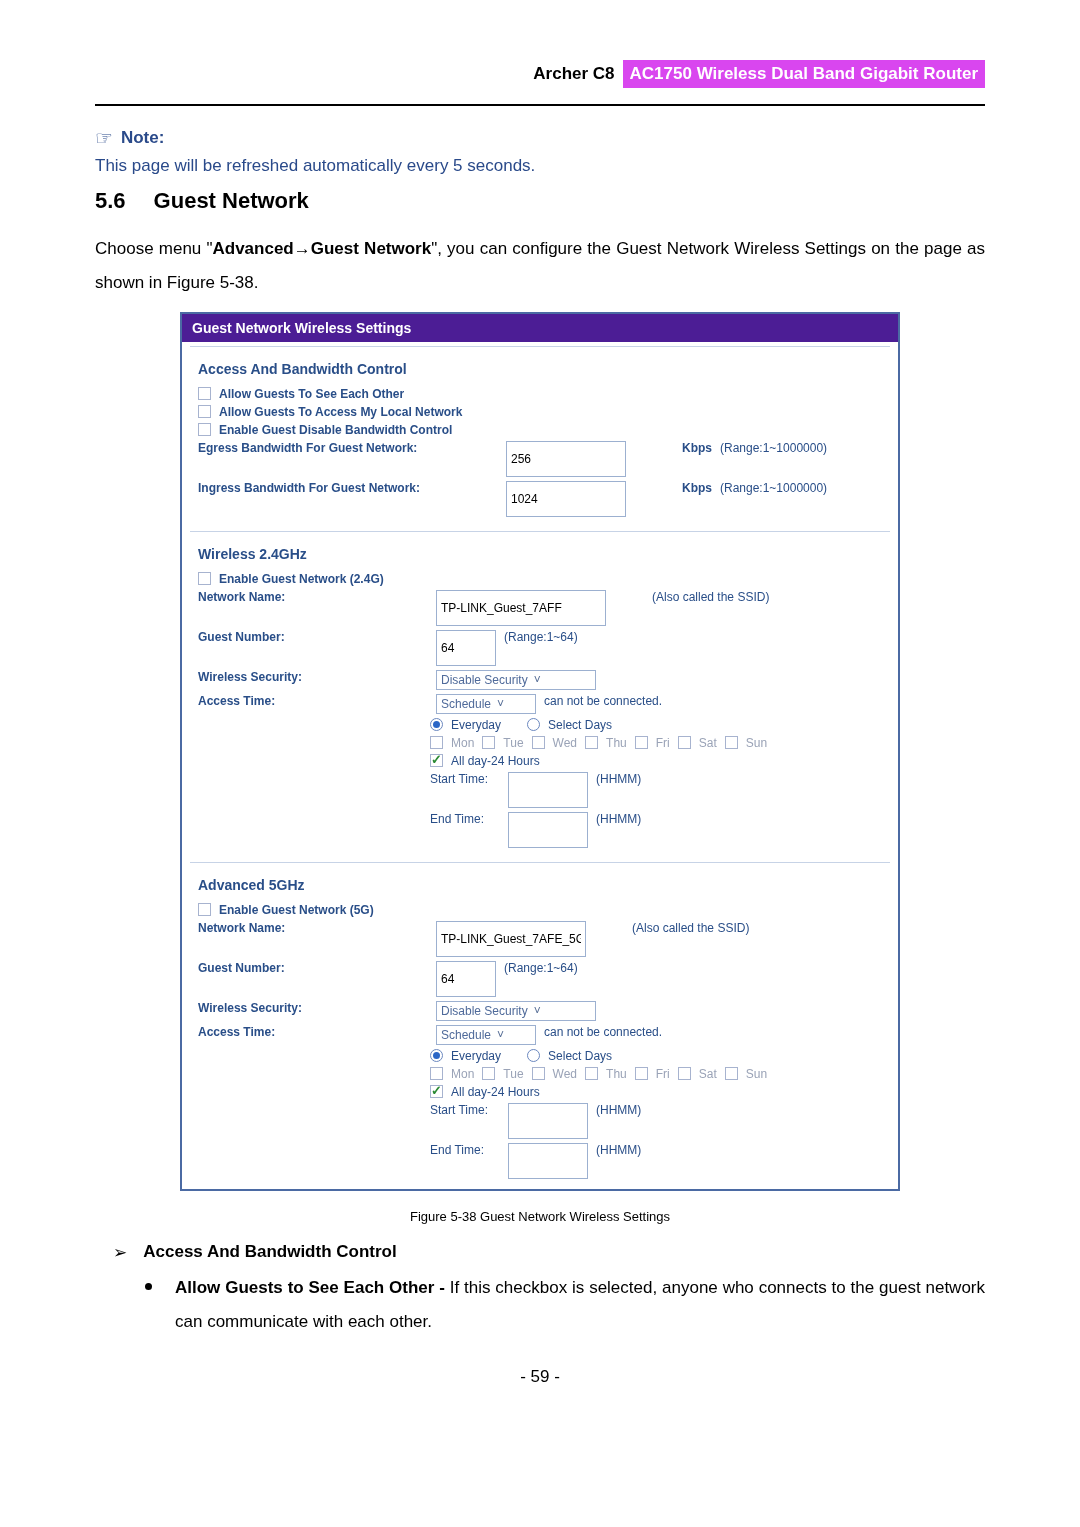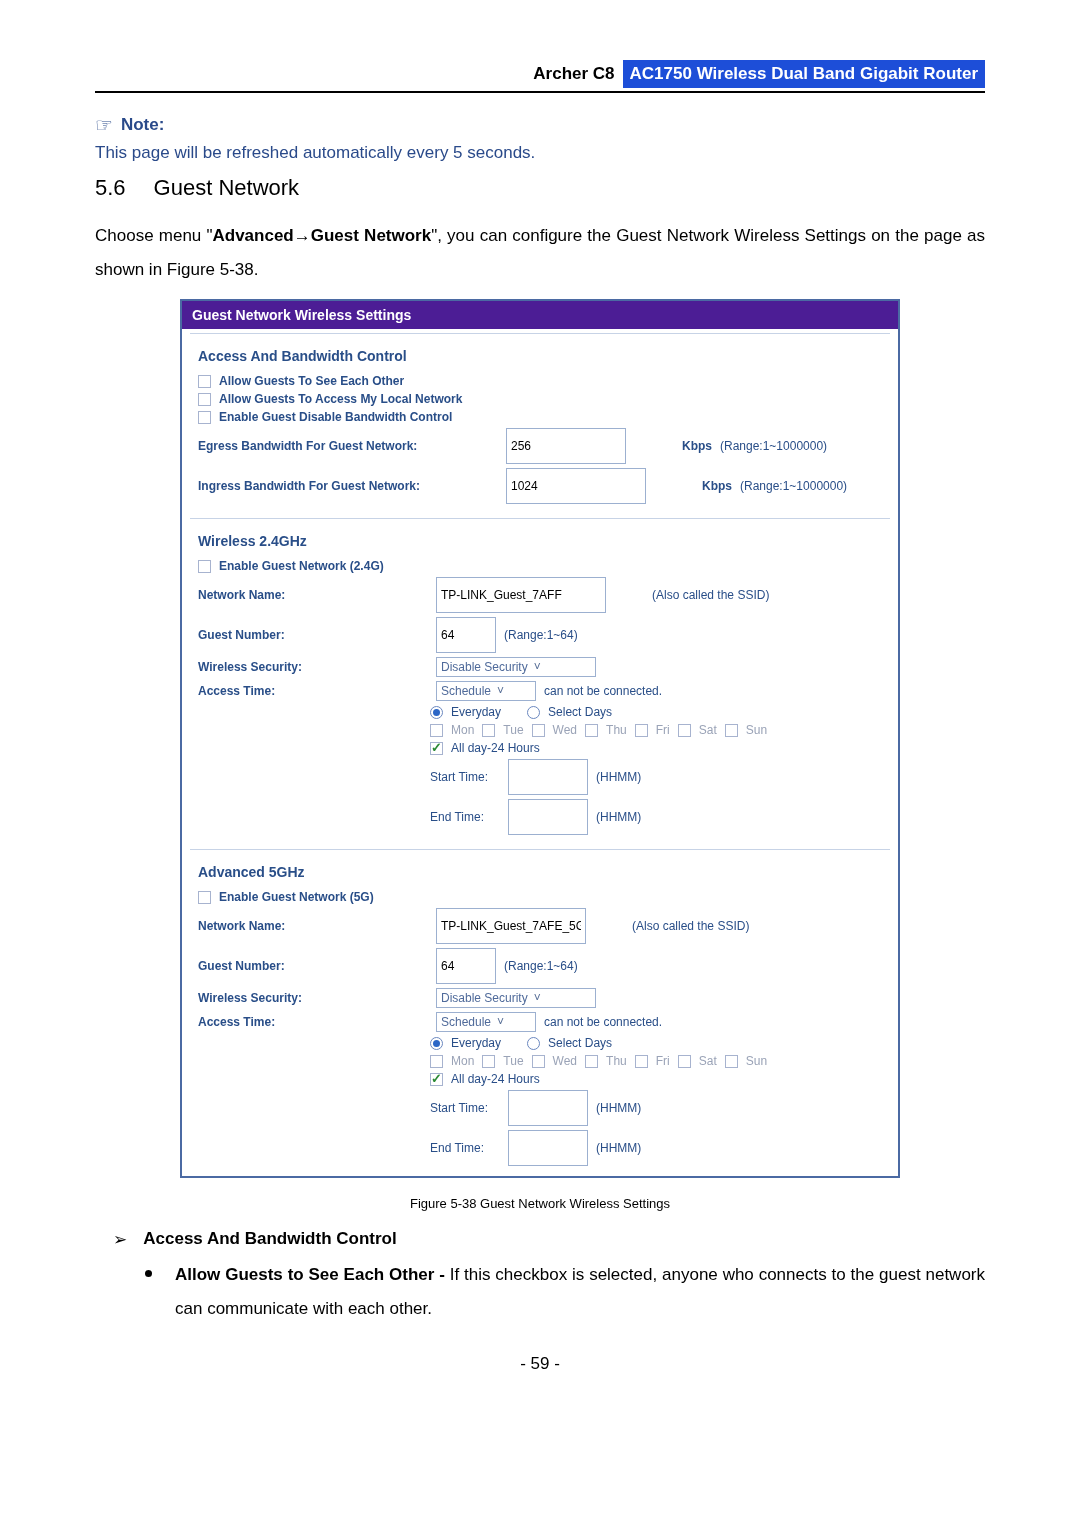--- a/index.html
+++ b/index.html
@@ -11,31 +11,31 @@
     color: #000;
     width: 1080px;
   }
   .page {
     padding: 60px 95px 40px 95px;
   }
   .hdr-line {
     display: flex;
     align-items: center;
     border-bottom: 2.5px solid #000;
-    padding-bottom: 3px;
+    padding-bottom: 16px;
     margin-bottom: 20px;
   }
   .hdr-product {
     font-weight: bold;
     font-size: 17px;
     margin-left: auto;
     margin-right: 8px;
   }
   .hdr-black {
-    background: #1d4ed8;
+    background: #d946ef;
     color: #fff;
     font-weight: bold;
     font-size: 17px;
     padding: 4px 7px;
   }
   .note-line {
     display: flex;
     align-items: center;
     gap: 8px;
     margin-bottom: 6px;
@@ -50,21 +50,21 @@
     font-size: 17px;
   }
   .note-body {
     color: #2a4a8a;
     font-size: 17px;
     margin-bottom: 12px;
   }
   .sec-title {
     display: flex;
     gap: 28px;
-    font-weight: normal;
+    font-weight: bold;
     font-size: 22px;
     margin: 6px 0 18px 0;
   }
   .body-text {
     font-size: 17px;
     line-height: 2.0;
     text-align: justify;
     margin-bottom: 12px;
   }
 
@@ -81,21 +81,21 @@
     background: #4c1d95;
     color: #fff;
     font-weight: bold;
     font-size: 14px;
     padding: 6px 10px;
   }
   .sep { border-top: 1px solid #c7d3e6; margin: 4px 8px; }
   .sec { padding: 10px 16px 6px 16px; }
   .sec-h { font-weight: bold; color: #294e88; font-size: 14px; margin-bottom: 10px; }
   .lab { color: #294e88; font-weight: bold; }
-  .row { display: flex; align-items: center; margin: 4px 0; gap: 8px; }
+  .row { display: flex; align-items: flex-start; margin: 4px 0; gap: 8px; }
   .row.indent2 { padding-left: 232px; }
   .lab-col { width: 230px; flex:none; color:#294e88; font-weight:bold; }
   .lab-col-w { width: 300px; flex:none; color:#294e88; font-weight:bold; }
   .after { color: #294e88; font-weight: normal; }
   .chk {
     width:13px; height:13px; border:1.5px solid #a7b3cf; display:inline-block;
     background:#fff; flex:none; position:relative;
   }
   .chk.on::after {
     content:"✓"; color:#2b8a34; font-weight:bold; font-size:13px;
@@ -182,21 +182,21 @@
 
       <div class="row">
         <span class="lab-col-w">Egress Bandwidth For Guest Network:</span>
         <input class="inp" style="width: 120px;" value="256">
         <span style="width:40px"></span>
         <span class="lab">Kbps</span>
         <span class="after">(Range:1~1000000)</span>
       </div>
       <div class="row">
         <span class="lab-col-w">Ingress Bandwidth For Guest Network:</span>
-        <input class="inp" style="width: 140px;" value="1024">
+        <input class="inp" style="width: 120px;" value="1024">
         <span style="width:40px"></span>
         <span class="lab">Kbps</span>
         <span class="after">(Range:1~1000000)</span>
       </div>
     </div>
 
     <div class="sep"></div>
 
     <div class="sec">
       <div class="sec-h">Wireless 2.4GHz</div>

